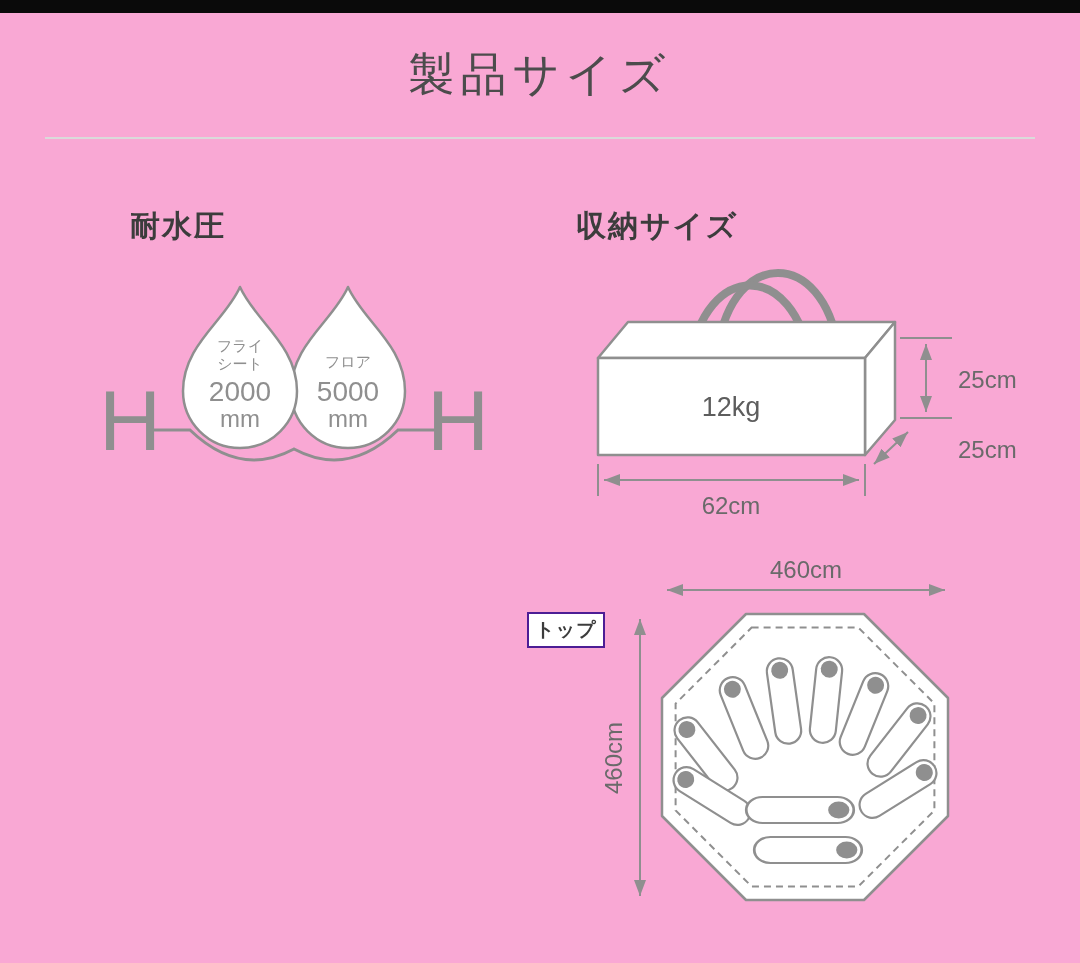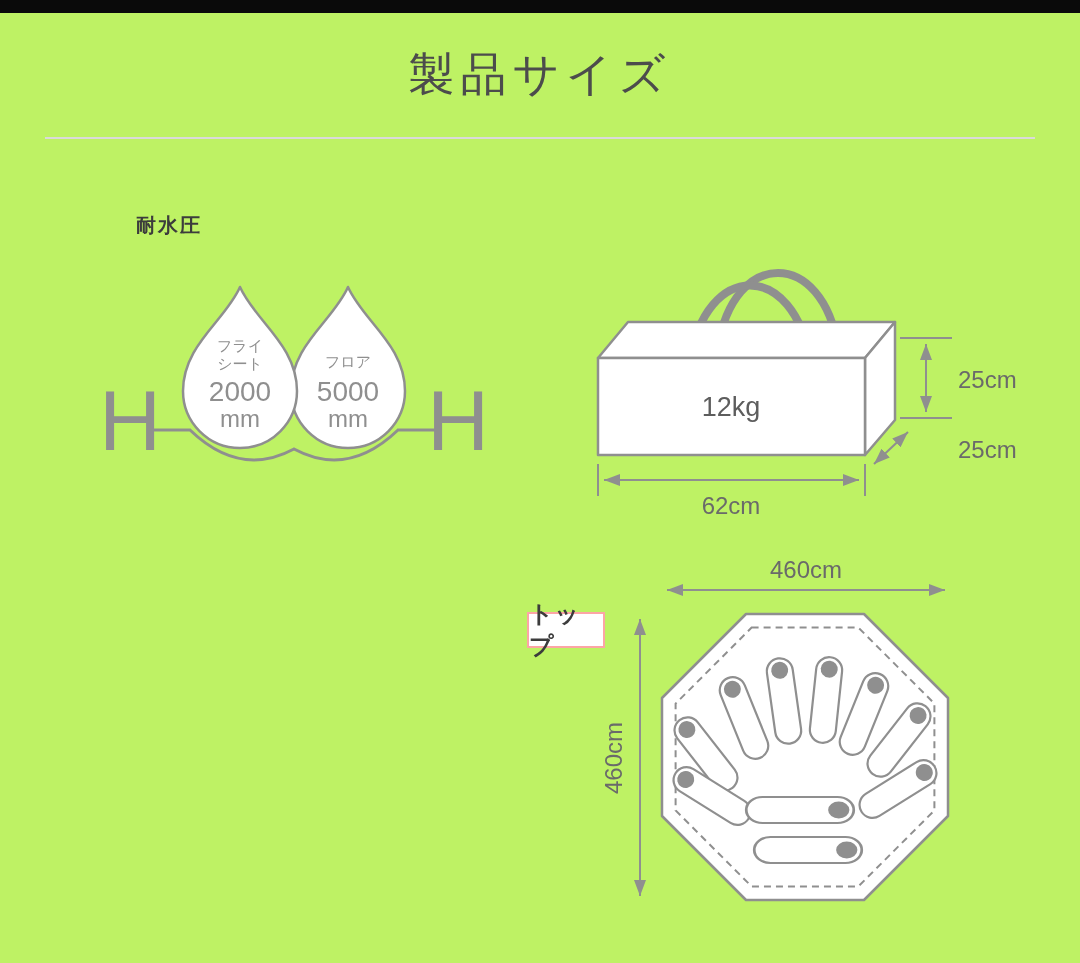--- a/index.html
+++ b/index.html
@@ -1,27 +1,27 @@
 <!DOCTYPE html>
 <html><head>
 <meta charset="utf-8">
 <style>
   html,body{margin:0;padding:0;background:#ffffff;}
-  .page{position:relative;width:1080px;height:963px;background:#bef264;
+  .page{position:relative;width:1080px;height:963px;background:#f9a8d4;
         font-family:"Liberation Sans","DejaVu Sans",sans-serif;overflow:hidden;}
   .topbar{position:absolute;top:0;left:0;width:100%;height:13px;background:#0a0a0a;}
   .title{position:absolute;top:44px;left:0;width:100%;margin:0;text-align:center;
          font-size:46px;font-weight:500;color:#4c4c4c;letter-spacing:6px;}
   .divider{position:absolute;top:137px;left:45px;width:990px;height:2px;background:#dadada;}
   .sec{position:absolute;}
-  .sec h2{position:absolute;margin:14px;font-size:20px;font-weight:700;color:#3c3c3c;
+  .sec h2{position:absolute;margin:8px;font-size:30px;font-weight:700;color:#3c3c3c;
           letter-spacing:2px;white-space:nowrap;}
   .sec svg{position:absolute;overflow:visible;}
   .tag{position:absolute;display:flex;align-items:center;justify-content:center;
-       border:2px solid #fca5a5;background:#fff;color:#3c3c3c;font-size:24px;
+       border:2px solid #4c1d95;background:#fff;color:#3c3c3c;font-size:19px;
        font-weight:600;letter-spacing:1px;}
   svg text{font-family:"Liberation Sans","DejaVu Sans",sans-serif;}
   .ln{stroke:#8f8f8f;stroke-width:3;fill:none;}
   .shape{fill:#ffffff;stroke:#8f8f8f;stroke-width:2.5;stroke-linejoin:round;}
   .arrow{stroke:#8f8f8f;stroke-width:2;fill:none;
          marker-start:url(#arr);marker-end:url(#arr);}
   .tick{stroke:#8f8f8f;stroke-width:2;fill:none;}
   .handle{stroke:#8f8f8f;stroke-width:8;fill:none;stroke-linecap:round;}
   .t-drop{fill:#8f8f8f;}
   .t-dim{fill:#6a6a6a;font-size:24px;}
@@ -64,20 +64,21 @@
         <path class="shape" d="M0,-88 C15,-54 57,-30 57,16 A57,57 0 1 1 -57,16 C-57,-30 -15,-54 0,-88 Z"></path>
         <text class="t-drop" x="0" y="-24" font-size="15" text-anchor="middle">フライ</text>
         <text class="t-drop" x="0" y="-6" font-size="15" text-anchor="middle">シート</text>
         <text class="t-drop" x="0" y="26" font-size="28" text-anchor="middle">2000</text>
         <text class="t-drop" x="0" y="52" font-size="24" text-anchor="middle">mm</text>
       </g>
     </svg>
   </section>
 
   <section class="sec" style="left:540px;top:198px;width:540px;height:350px;">
+    <h2 style="left:28px;top:0;">収納サイズ</h2>
     <svg style="left:0;top:52px;" width="540" height="300" viewBox="0 0 540 300">
       <path class="handle" d="M178,98 C193,-2 283,-2 298,98"></path>
       <path class="handle" d="M150,112 C165,10 255,10 270,112"></path>
       <polygon class="shape" points="58,108 88,72 355,72 325,108"></polygon>
       <polygon class="shape" points="325,108 355,72 355,170 325,205"></polygon>
       <rect class="shape" x="58" y="108" width="267" height="97"></rect>
       <text class="t-big" x="191" y="166" font-size="27" text-anchor="middle">12kg</text>
 
       <path class="tick" d="M360,88 H412"></path>
       <path class="tick" d="M360,168 H412"></path>

